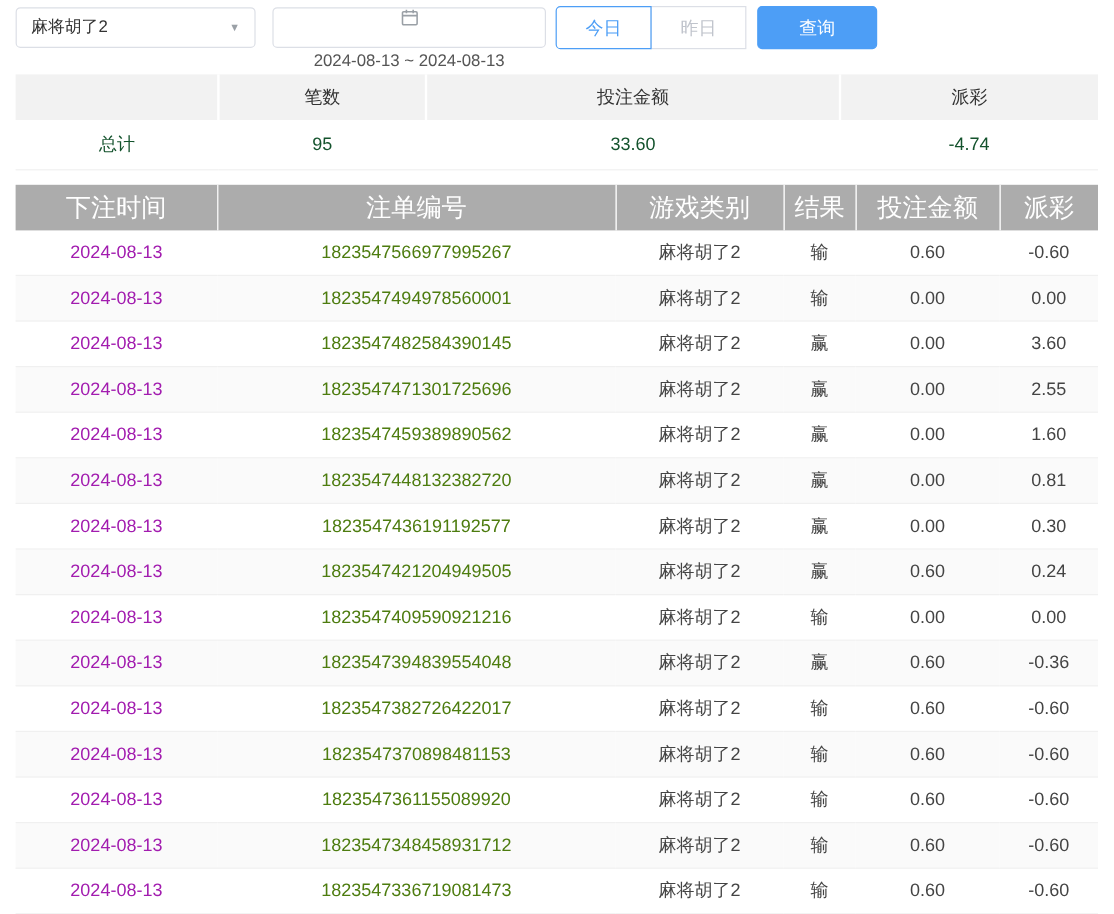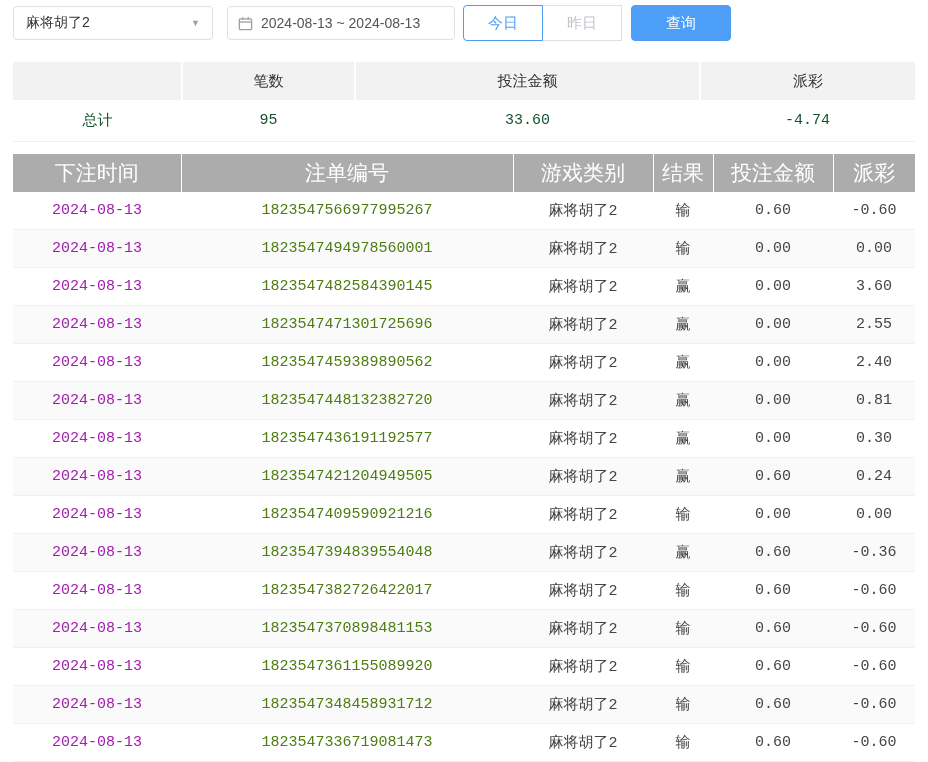--- a/index.html
+++ b/index.html
@@ -8,35 +8,35 @@
   .page { padding:5px 13px 0 13px; }
 
   
   .toolbar { display:flex; align-items:center; height:36px; margin-bottom:21px; }
   .select-box { width:200px; height:34px; border:1px solid #dcdfe6; border-radius:4px;
     display:flex; align-items:center; justify-content:space-between; padding:0 12px;
     background:#fff; cursor:pointer; }
   .select-box .sel-text { color:#333; }
   .chevron { color:#9aa0a6; font-size:9px; line-height:1; }
   .date-box { width:228px; height:34px; border:1px solid #dcdfe6; border-radius:4px;
-    display:flex; align-items:center; padding:0 10px; gap:8px; margin-left:14px;
-    background:#fff; cursor:pointer; color:#555; }
+    display:flex; align-items:center; padding:0 10px; gap:20px; margin-left:14px;
+    background:#fff; cursor:pointer; color:#555;flex-direction:column; }
   .btn-group { display:flex; margin-left:8px; }
   .btn { height:36px; width:80px; background:#fff; border:1px solid #dcdfe6;
     color:#c0c4cc; font-size:15px; cursor:pointer; margin-left:-1px;
     font-family:inherit; }
   .btn.first { border-radius:4px 0 0 4px; margin-left:0; }
   .btn.last  { border-radius:0 4px 4px 0; }
   .btn.active { border-color:#4d9ef6; color:#4d9ef6; position:relative; z-index:1; }
   .btn-query { height:36px; width:100px; margin-left:9px; background:#4d9ef6;
     border:1px solid #4d9ef6; border-radius:4px; color:#fff; font-size:15px;
     cursor:pointer; font-family:inherit; }
 
   
-  table { border-collapse:collapse; width:902px; table-layout:fixed;font-family:Liberation Mono, monospace; }
+  table { border-collapse:collapse; width:902px; table-layout:fixed; }
 
   .summary-table { margin-bottom:12px; }
   .summary-table th { background:#f2f2f2; font-weight:normal; height:38px;
     border-right:2px solid #fff; color:#333; font-size:15px; text-align:center; }
   .summary-table th:last-child { border-right:none; }
   .summary-table td { height:41px; text-align:center; font-size:15px; color:#14532d;
     border-bottom:1px solid #f0f0f0; background:#fff; }
 
   .bet-table thead th { background:#acacac; color:#fff; font-weight:normal;
     height:38px; font-size:21px; text-align:center; border-right:1px solid #fff; }
@@ -160,21 +160,21 @@
     <td class="cell-bet">0.00</td>
     <td class="cell-payout">2.55</td>
   </tr>
 
   <tr>
     <td class="cell-time">2024-08-13</td>
     <td class="cell-id">1823547459389890562</td>
     <td class="cell-game">麻将胡了2</td>
     <td class="cell-result">赢</td>
     <td class="cell-bet">0.00</td>
-    <td class="cell-payout">2.40</td>
+    <td class="cell-payout">1.60</td>
   </tr>
 
   <tr>
     <td class="cell-time">2024-08-13</td>
     <td class="cell-id">1823547448132382720</td>
     <td class="cell-game">麻将胡了2</td>
     <td class="cell-result">赢</td>
     <td class="cell-bet">0.00</td>
     <td class="cell-payout">0.81</td>
   </tr>

